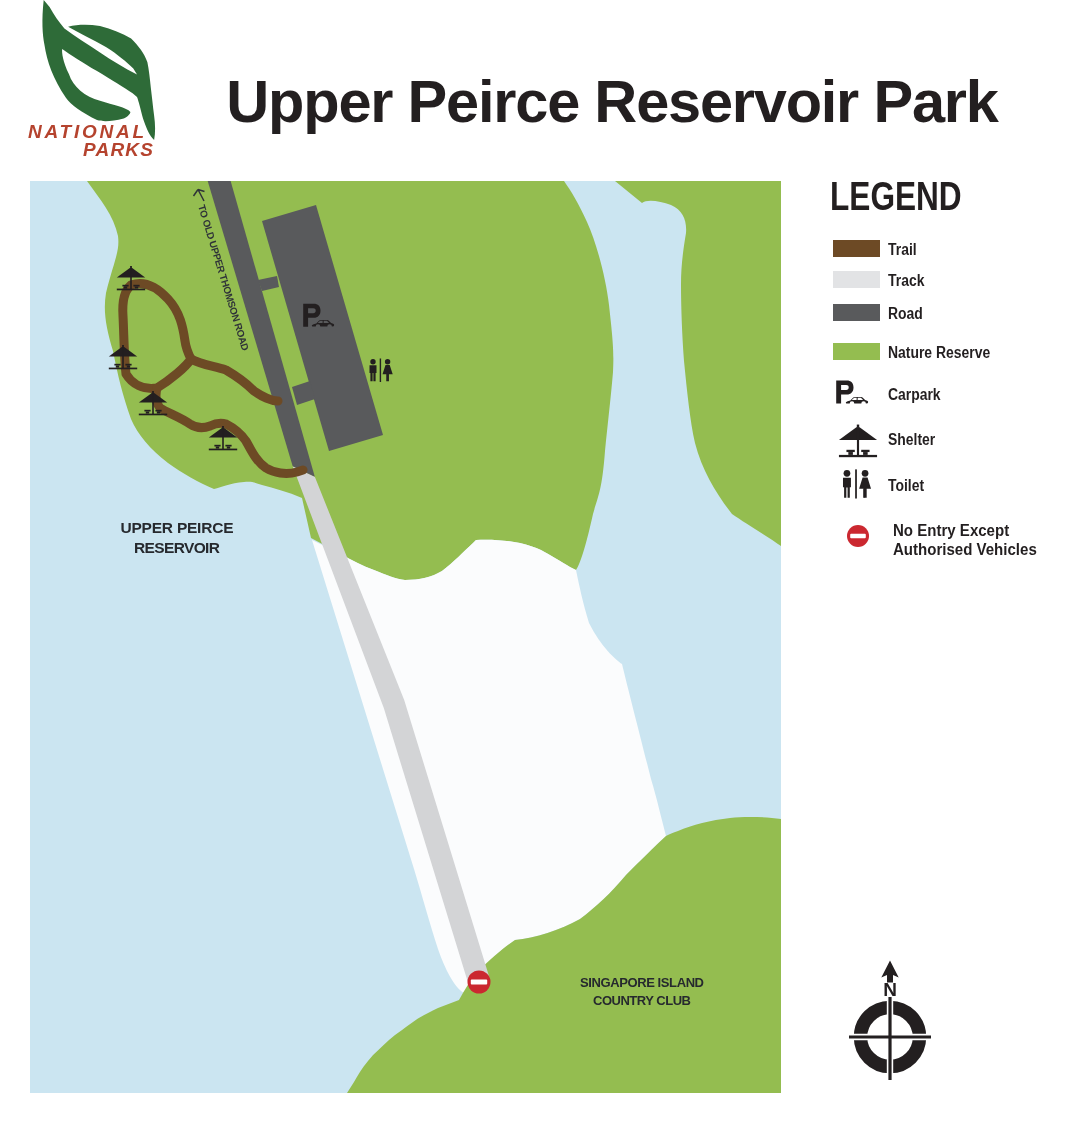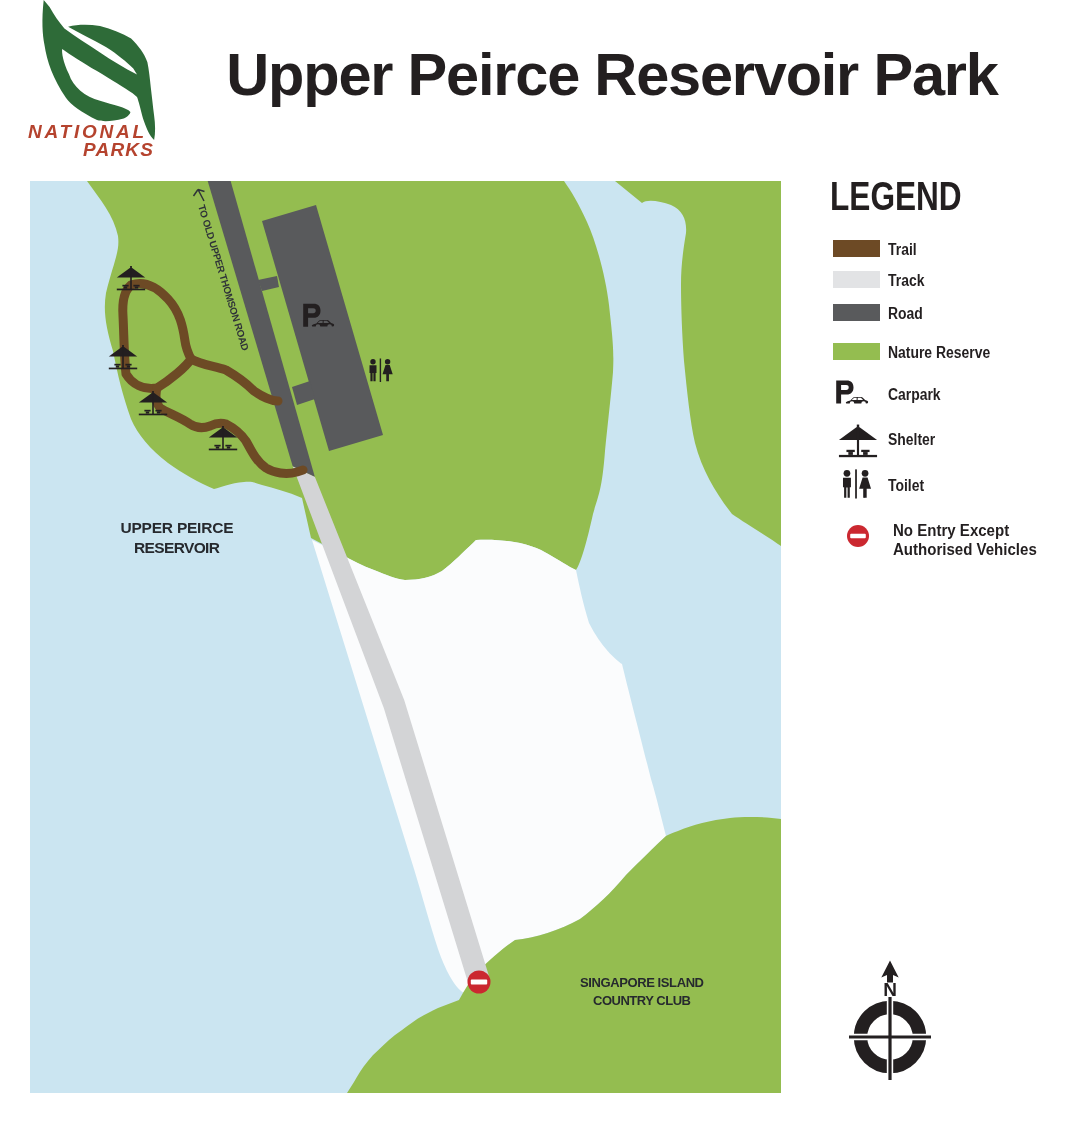--- a/index.html
+++ b/index.html
@@ -38,21 +38,21 @@
     L114,74.5
     C101,68 89,60.5 77,52.5
     C65,44.5 53,37 41.4,28.5
     C35.5,21.5 31.1,15 26.6,7 Z"></path>
 
   <text x="5" y="138" font-size="19" font-weight="bold" font-style="italic" fill="#b5432e" textLength="116">NATIONAL</text>
 
   <text x="60" y="155.5" font-size="19" font-weight="bold" font-style="italic" fill="#b5432e" textLength="70">PARKS</text>
 </svg>
 
-<div class="abs" style="left:150px;top:40px;width:924px;text-align:center;font-weight:bold;
+<div class="abs" style="left:150px;top:67px;width:924px;text-align:center;font-weight:bold;
      font-size:59.5px;color:#231f20;letter-spacing:-1.2px;white-space:nowrap;">Upper Peirce Reservoir Park</div>
 
 <svg class="abs" style="left:30px;top:181px" width="751" height="912" viewBox="0 0 751 912">
 
   <rect x="0" y="0" width="751" height="912" fill="#cbe5f1"></rect>
 
   <path fill="#94bd50" d="M57,0
     C70,18 84,35 88,55
     C90,70 84,80 76,112
     C73,130 76,147 83,170

